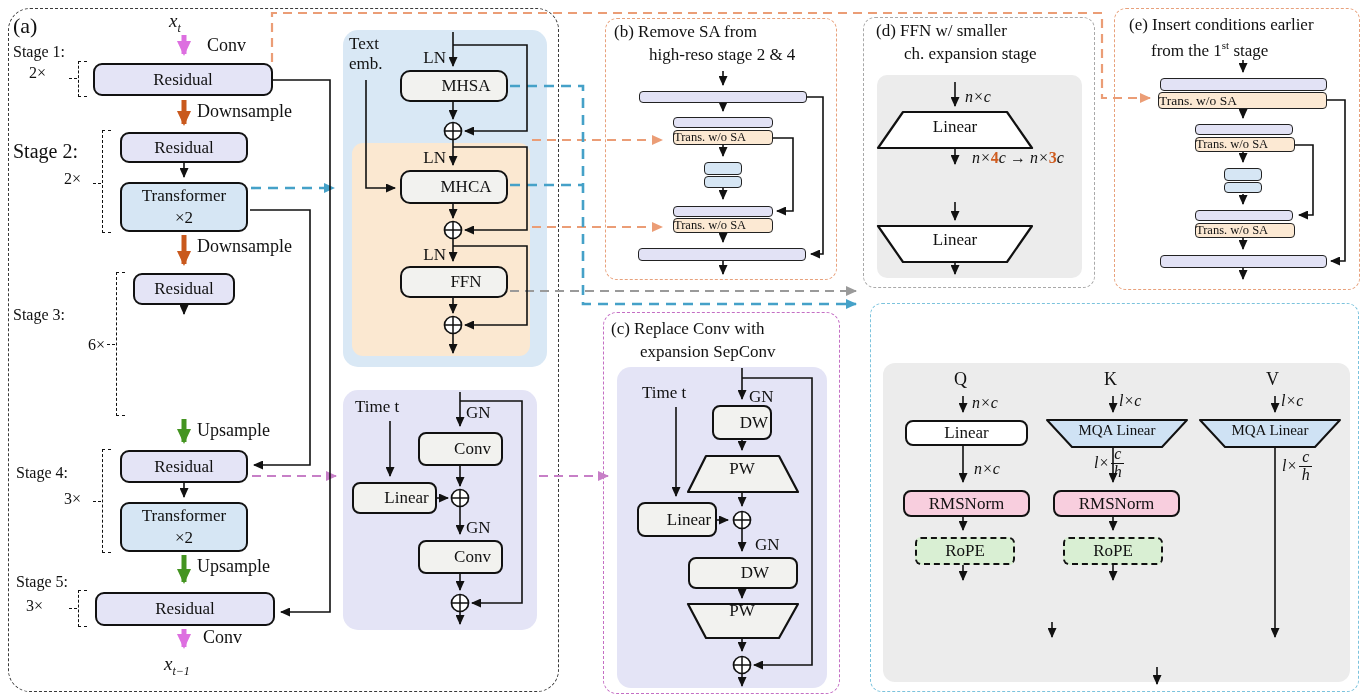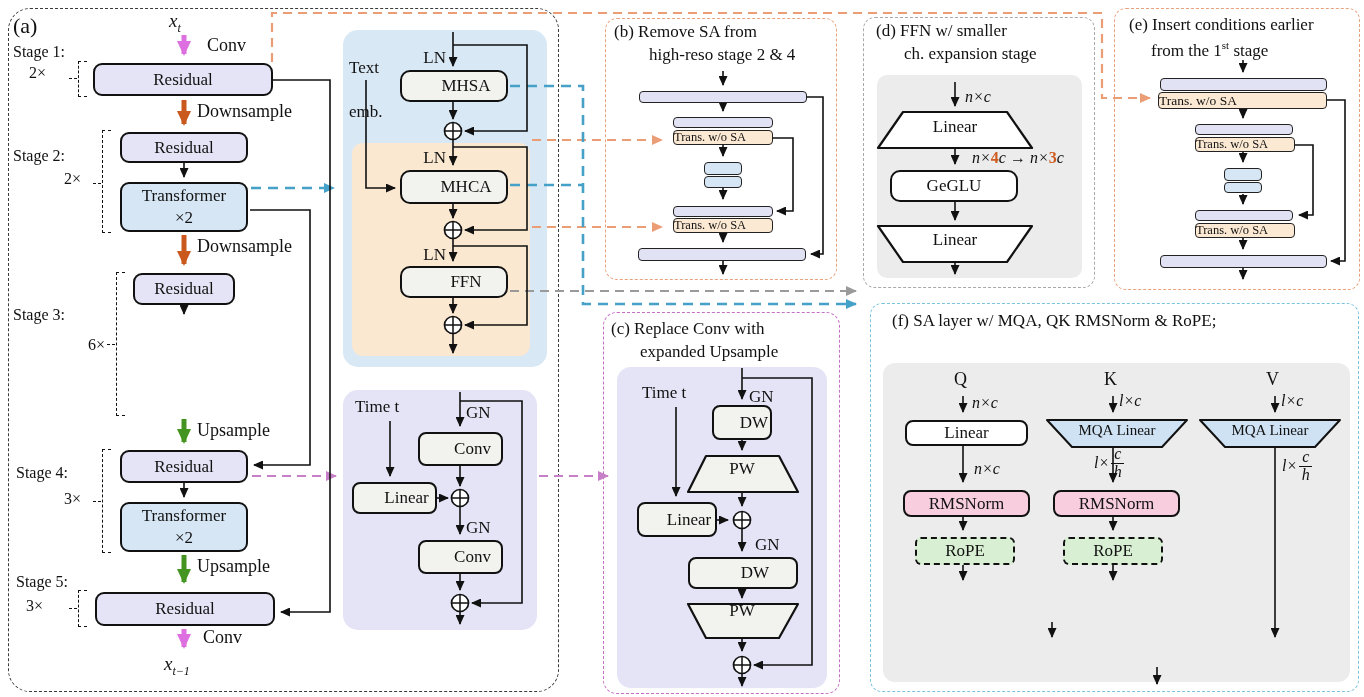--- a/index.html
+++ b/index.html
@@ -25,21 +25,21 @@
   .ttl{font-size:17px;}
   .math{font-style:italic;}
   .org{color:#cf5b1e;font-weight:bold;font-style:normal;}
   .bracket{position:absolute;z-index:3;box-sizing:border-box;border-left:1.6px dashed #111;
            border-top:1.6px dashed #111;border-bottom:1.6px dashed #111;}
   .tick{position:absolute;z-index:3;border-top:1.6px dashed #111;width:8px;height:0;}
   sub{font-size:12px;}
   .frac-wrap{display:inline-flex;align-items:center;font-style:italic;font-size:16px;}
   .frac{display:inline-flex;flex-direction:column;align-items:center;line-height:1.05;margin-left:2px;}
   .frac .num{border-bottom:1.4px solid #111;padding:0 3px;}
-  .shift{display:block;margin-top:24px;}
+  .shift{display:block;}
 </style>
 </head>
 <body>
 
 <div id="stage">
 
   <div class="fill" style="left:343px;top:30px;width:204px;height:337px;background:#d9e8f5;border-radius:15px;"></div>
   <div class="fill" style="left:352px;top:143px;width:178px;height:213px;background:#fbe8d1;border-radius:11px;"></div>
   <div class="fill" style="left:343px;top:390px;width:194px;height:240px;background:#e4e4f6;border-radius:15px;"></div>
   <div class="fill" style="left:617px;top:367px;width:210px;height:321px;background:#e4e4f6;border-radius:14px;"></div>
@@ -248,21 +248,21 @@
 
   <div class="lbl" style="left:13px;top:43px;font-size:16px;">Stage 1:</div>
   <div class="lbl" style="left:29px;top:64px;font-size:16px;">2×</div>
   <div class="tick" style="left:69px;top:78px;"></div>
   <div class="bracket" style="left:78px;top:61px;width:9px;height:36px;"></div>
   <div class="box" style="left:93px;top:63px;width:180px;height:33px;">
       <span>Residual</span>
     </div>
   <div class="lbl" style="left:197px;top:101px;font-size:18px;">Downsample</div>
 
-  <div class="lbl" style="left:13px;top:147px;font-size:16px;">Stage 2:</div>
+  <div class="lbl" style="left:13px;top:140px;font-size:20px;">Stage 2:</div>
   <div class="lbl" style="left:64px;top:170px;font-size:16px;">2×</div>
   <div class="tick" style="left:93px;top:183px;"></div>
   <div class="bracket" style="left:102px;top:130px;width:9px;height:103px;"></div>
   <div class="box" style="left:120px;top:132px;width:128px;height:31px;">
       <span>Residual</span>
     </div>
   <div class="box bluebox" style="left:120px;top:182px;width:128px;height:50px;">
       <span>Transformer</span>
       <span>×2</span>
     </div>
@@ -339,65 +339,61 @@
     </div>
   <div class="bar blubar" style="left:704px;top:162px;width:38px;height:13px;"></div>
   <div class="bar blubar" style="left:704px;top:176px;width:38px;height:12px;"></div>
   <div class="bar lavbar" style="left:673px;top:206px;width:100px;height:11px;"></div>
   <div class="bar orgbar" style="left:673px;top:218px;width:100px;height:15px;">
       <span>Trans. w/o SA</span>
     </div>
   <div class="bar lavbar" style="left:638px;top:248px;width:168px;height:13px;"></div>
 
   <div class="lbl ttl" style="left:611px;top:319px;">(c) Replace Conv with</div>
-  <div class="lbl ttl" style="left:640px;top:342px;">expanded Upsample</div>
+  <div class="lbl ttl" style="left:640px;top:342px;">expansion SepConv</div>
   <div class="lbl" style="left:642px;top:383px;">Time t</div>
   <div class="lbl" style="left:749px;top:387px;">GN</div>
   <div class="box graybox" style="left:712px;top:405px;width:60px;height:35px;border-radius:8px;">
       <span>DW</span>
     </div>
   <div class="lbl" style="left:700px;top:459px;width:84px;text-align:center;">PW</div>
   <div class="box graybox" style="left:637px;top:502px;width:80px;height:35px;border-radius:8px;">
       <span>Linear</span>
     </div>
   <div class="lbl" style="left:755px;top:535px;">GN</div>
   <div class="box graybox" style="left:688px;top:557px;width:110px;height:32px;border-radius:8px;">
       <span>DW</span>
     </div>
   <div class="lbl" style="left:700px;top:601px;width:84px;text-align:center;">PW</div>
 
   <div class="lbl ttl" style="left:876px;top:21px;">(d) FFN w/ smaller</div>
   <div class="lbl ttl" style="left:904px;top:44px;">ch. expansion stage</div>
   <div class="lbl math" style="left:965px;top:88px;font-size:16px;">n×c</div>
   <div class="lbl" style="left:895px;top:117px;width:120px;text-align:center;">Linear</div>
   <div class="lbl math" style="left:972px;top:149px;font-size:16px;"><span>n×</span><span class="org">4</span><span>c → n×</span><span class="org">3</span><span>c</span></div>
-  <div class="box whitebox" style="left:890px;top:170px;width:128px;height:32px;border-radius:10px;">
-      <span>GeGLU</span>
-    </div>
   <div class="lbl" style="left:895px;top:230px;width:120px;text-align:center;">Linear</div>
 
   <div class="lbl ttl" style="left:1129px;top:15px;">(e) Insert conditions earlier</div>
   <div class="lbl ttl" style="left:1151px;top:39px;"><span>from the 1</span><sup style="font-size:11px;">st</sup><span> stage</span></div>
   <div class="bar lavbar" style="left:1160px;top:78px;width:167px;height:13px;"></div>
   <div class="bar orgbar" style="left:1158px;top:92px;width:169px;height:17px;font-size:13.5px;">
       <span>Trans. w/o SA</span>
     </div>
   <div class="bar lavbar" style="left:1195px;top:124px;width:98px;height:11px;"></div>
   <div class="bar orgbar" style="left:1195px;top:137px;width:100px;height:15px;">
       <span>Trans. w/o SA</span>
     </div>
   <div class="bar blubar" style="left:1224px;top:168px;width:38px;height:13px;"></div>
   <div class="bar blubar" style="left:1224px;top:182px;width:38px;height:11px;"></div>
   <div class="bar lavbar" style="left:1195px;top:210px;width:98px;height:11px;"></div>
   <div class="bar orgbar" style="left:1195px;top:223px;width:100px;height:15px;">
       <span>Trans. w/o SA</span>
     </div>
   <div class="bar lavbar" style="left:1160px;top:255px;width:167px;height:13px;"></div>
 
-  <div class="lbl ttl" style="left:892px;top:311px;">(f) SA layer w/ MQA, QK RMSNorm &amp; RoPE;</div>
   <div class="lbl" style="left:954px;top:369px;font-size:18px;">Q</div>
   <div class="lbl" style="left:1104px;top:369px;font-size:18px;">K</div>
   <div class="lbl" style="left:1266px;top:369px;font-size:18px;">V</div>
   <div class="lbl math" style="left:972px;top:394px;font-size:16px;">n×c</div>
   <div class="lbl math" style="left:1119px;top:392px;font-size:16px;">l×c</div>
   <div class="lbl math" style="left:1281px;top:392px;font-size:16px;">l×c</div>
   <div class="box whitebox" style="left:905px;top:420px;width:123px;height:26px;border-radius:8px;">
       <span>Linear</span>
     </div>
   <div class="lbl" style="left:1047px;top:422px;width:140px;text-align:center;font-size:15px;">MQA Linear</div>

